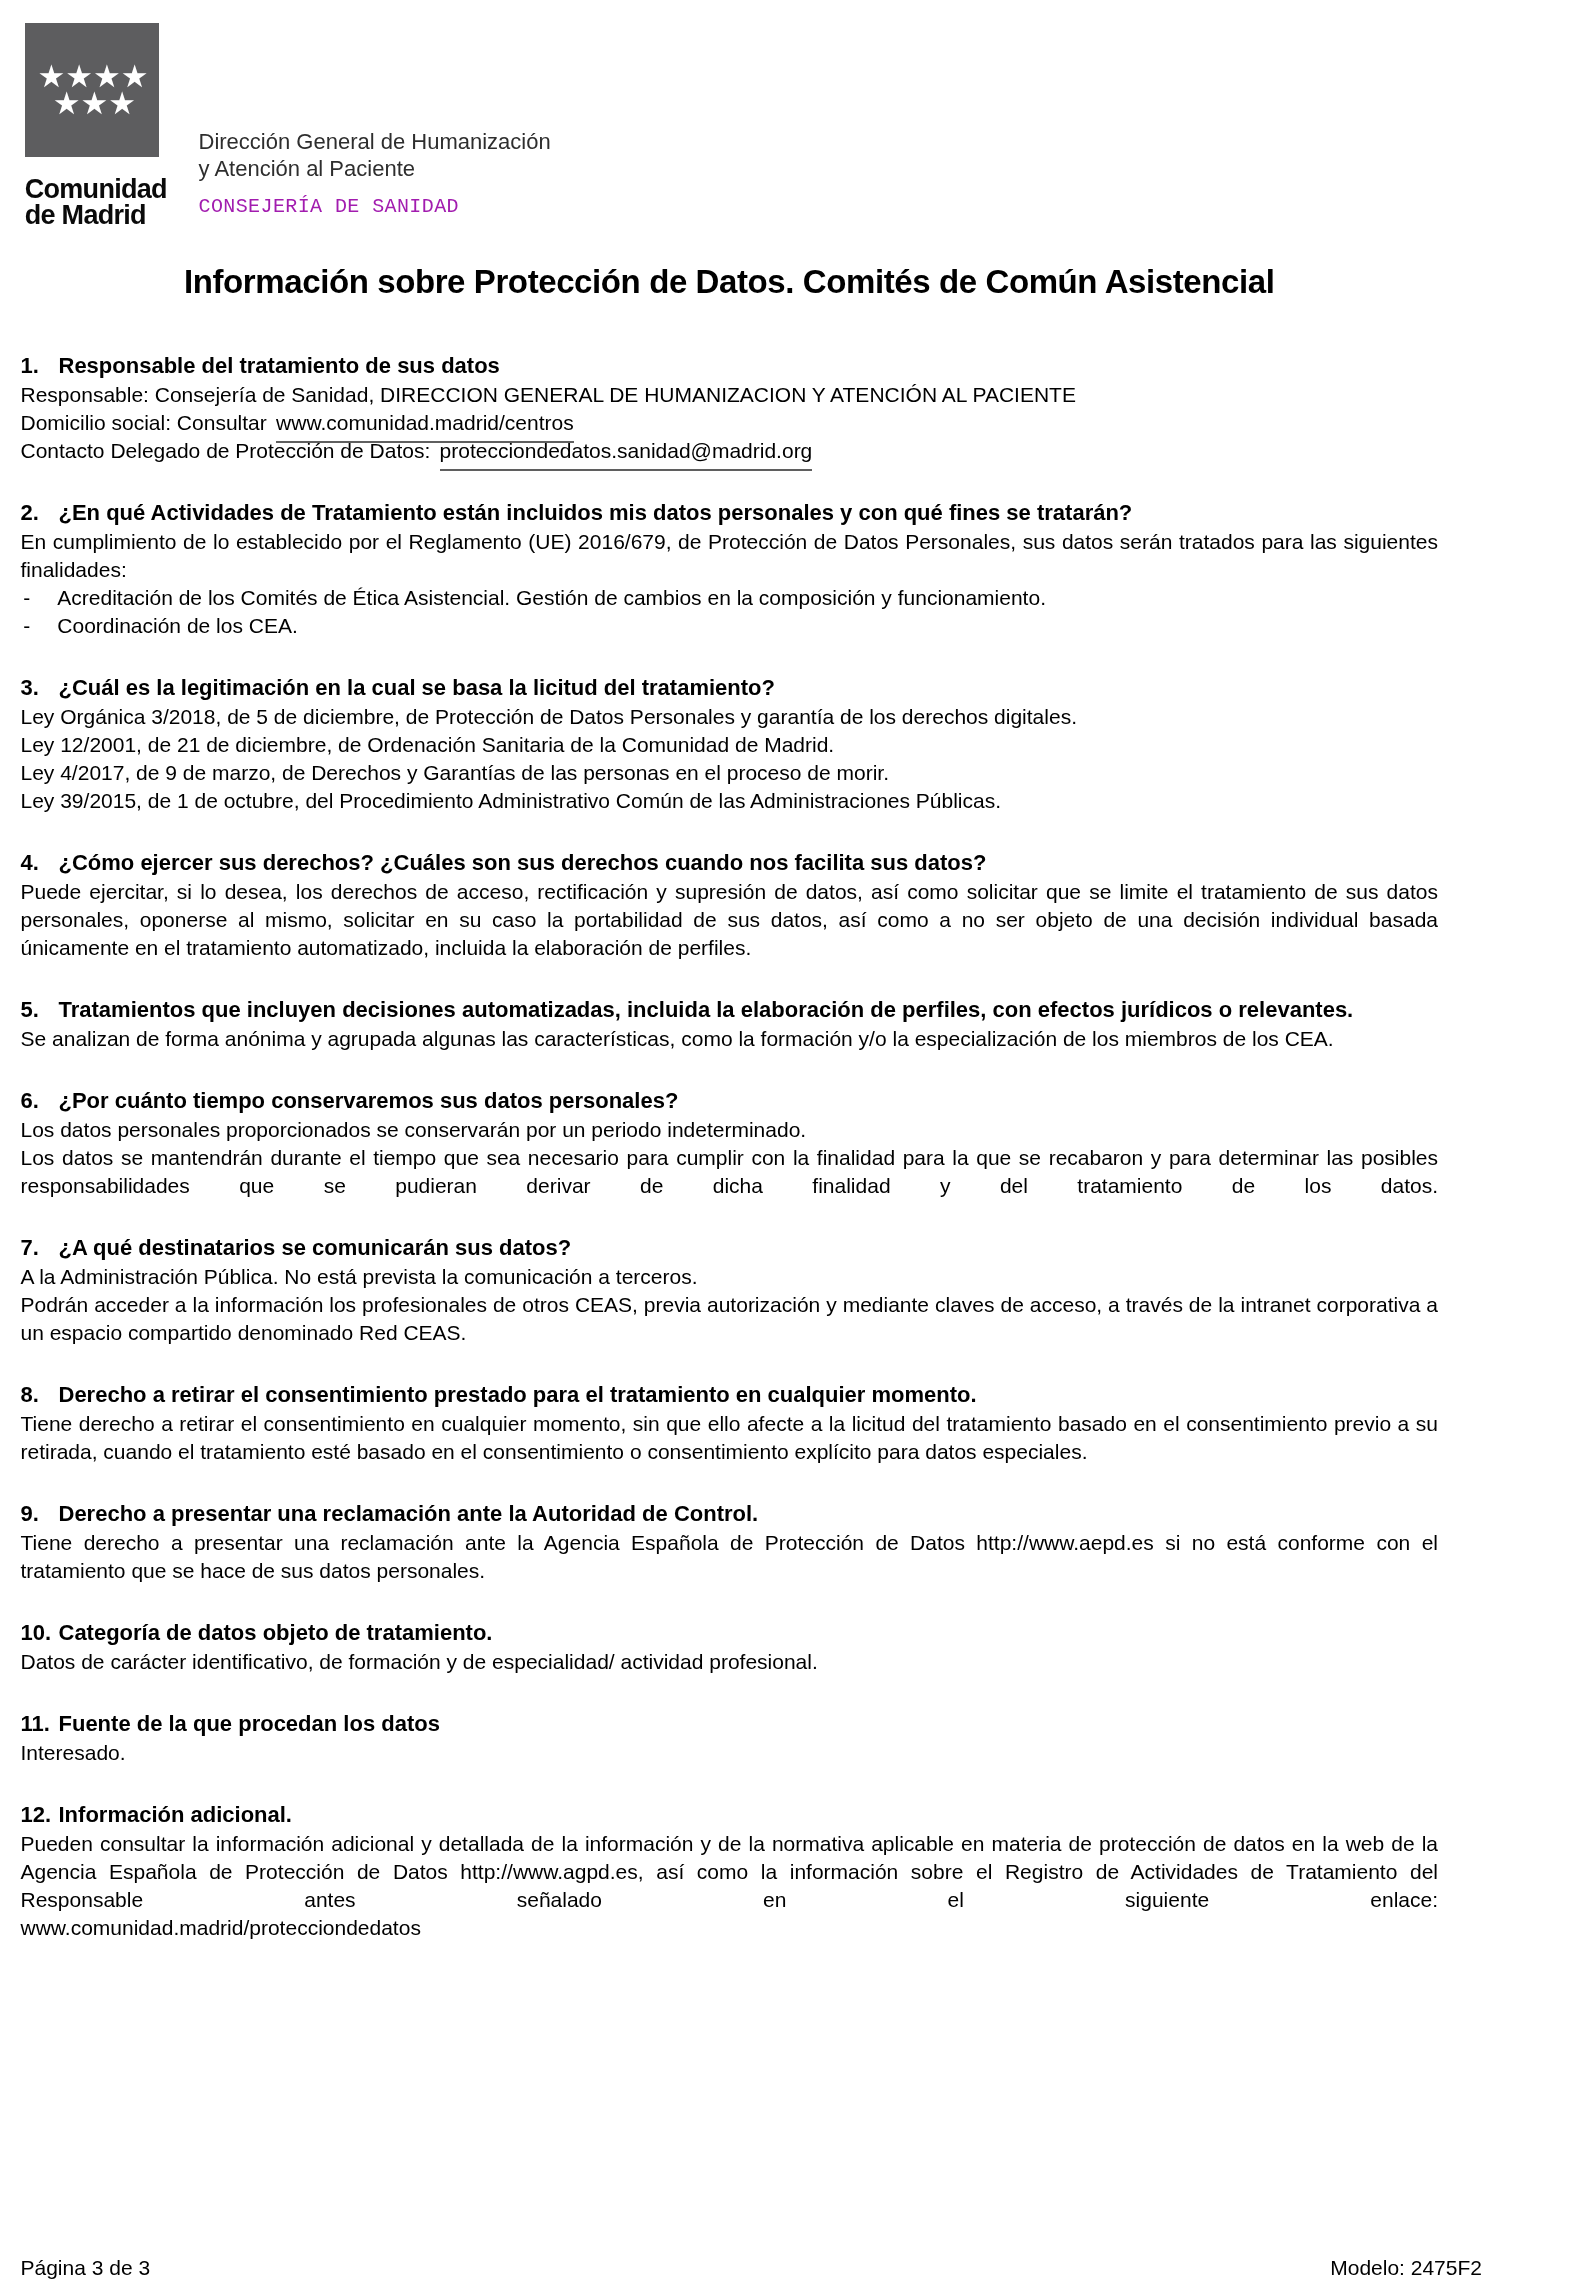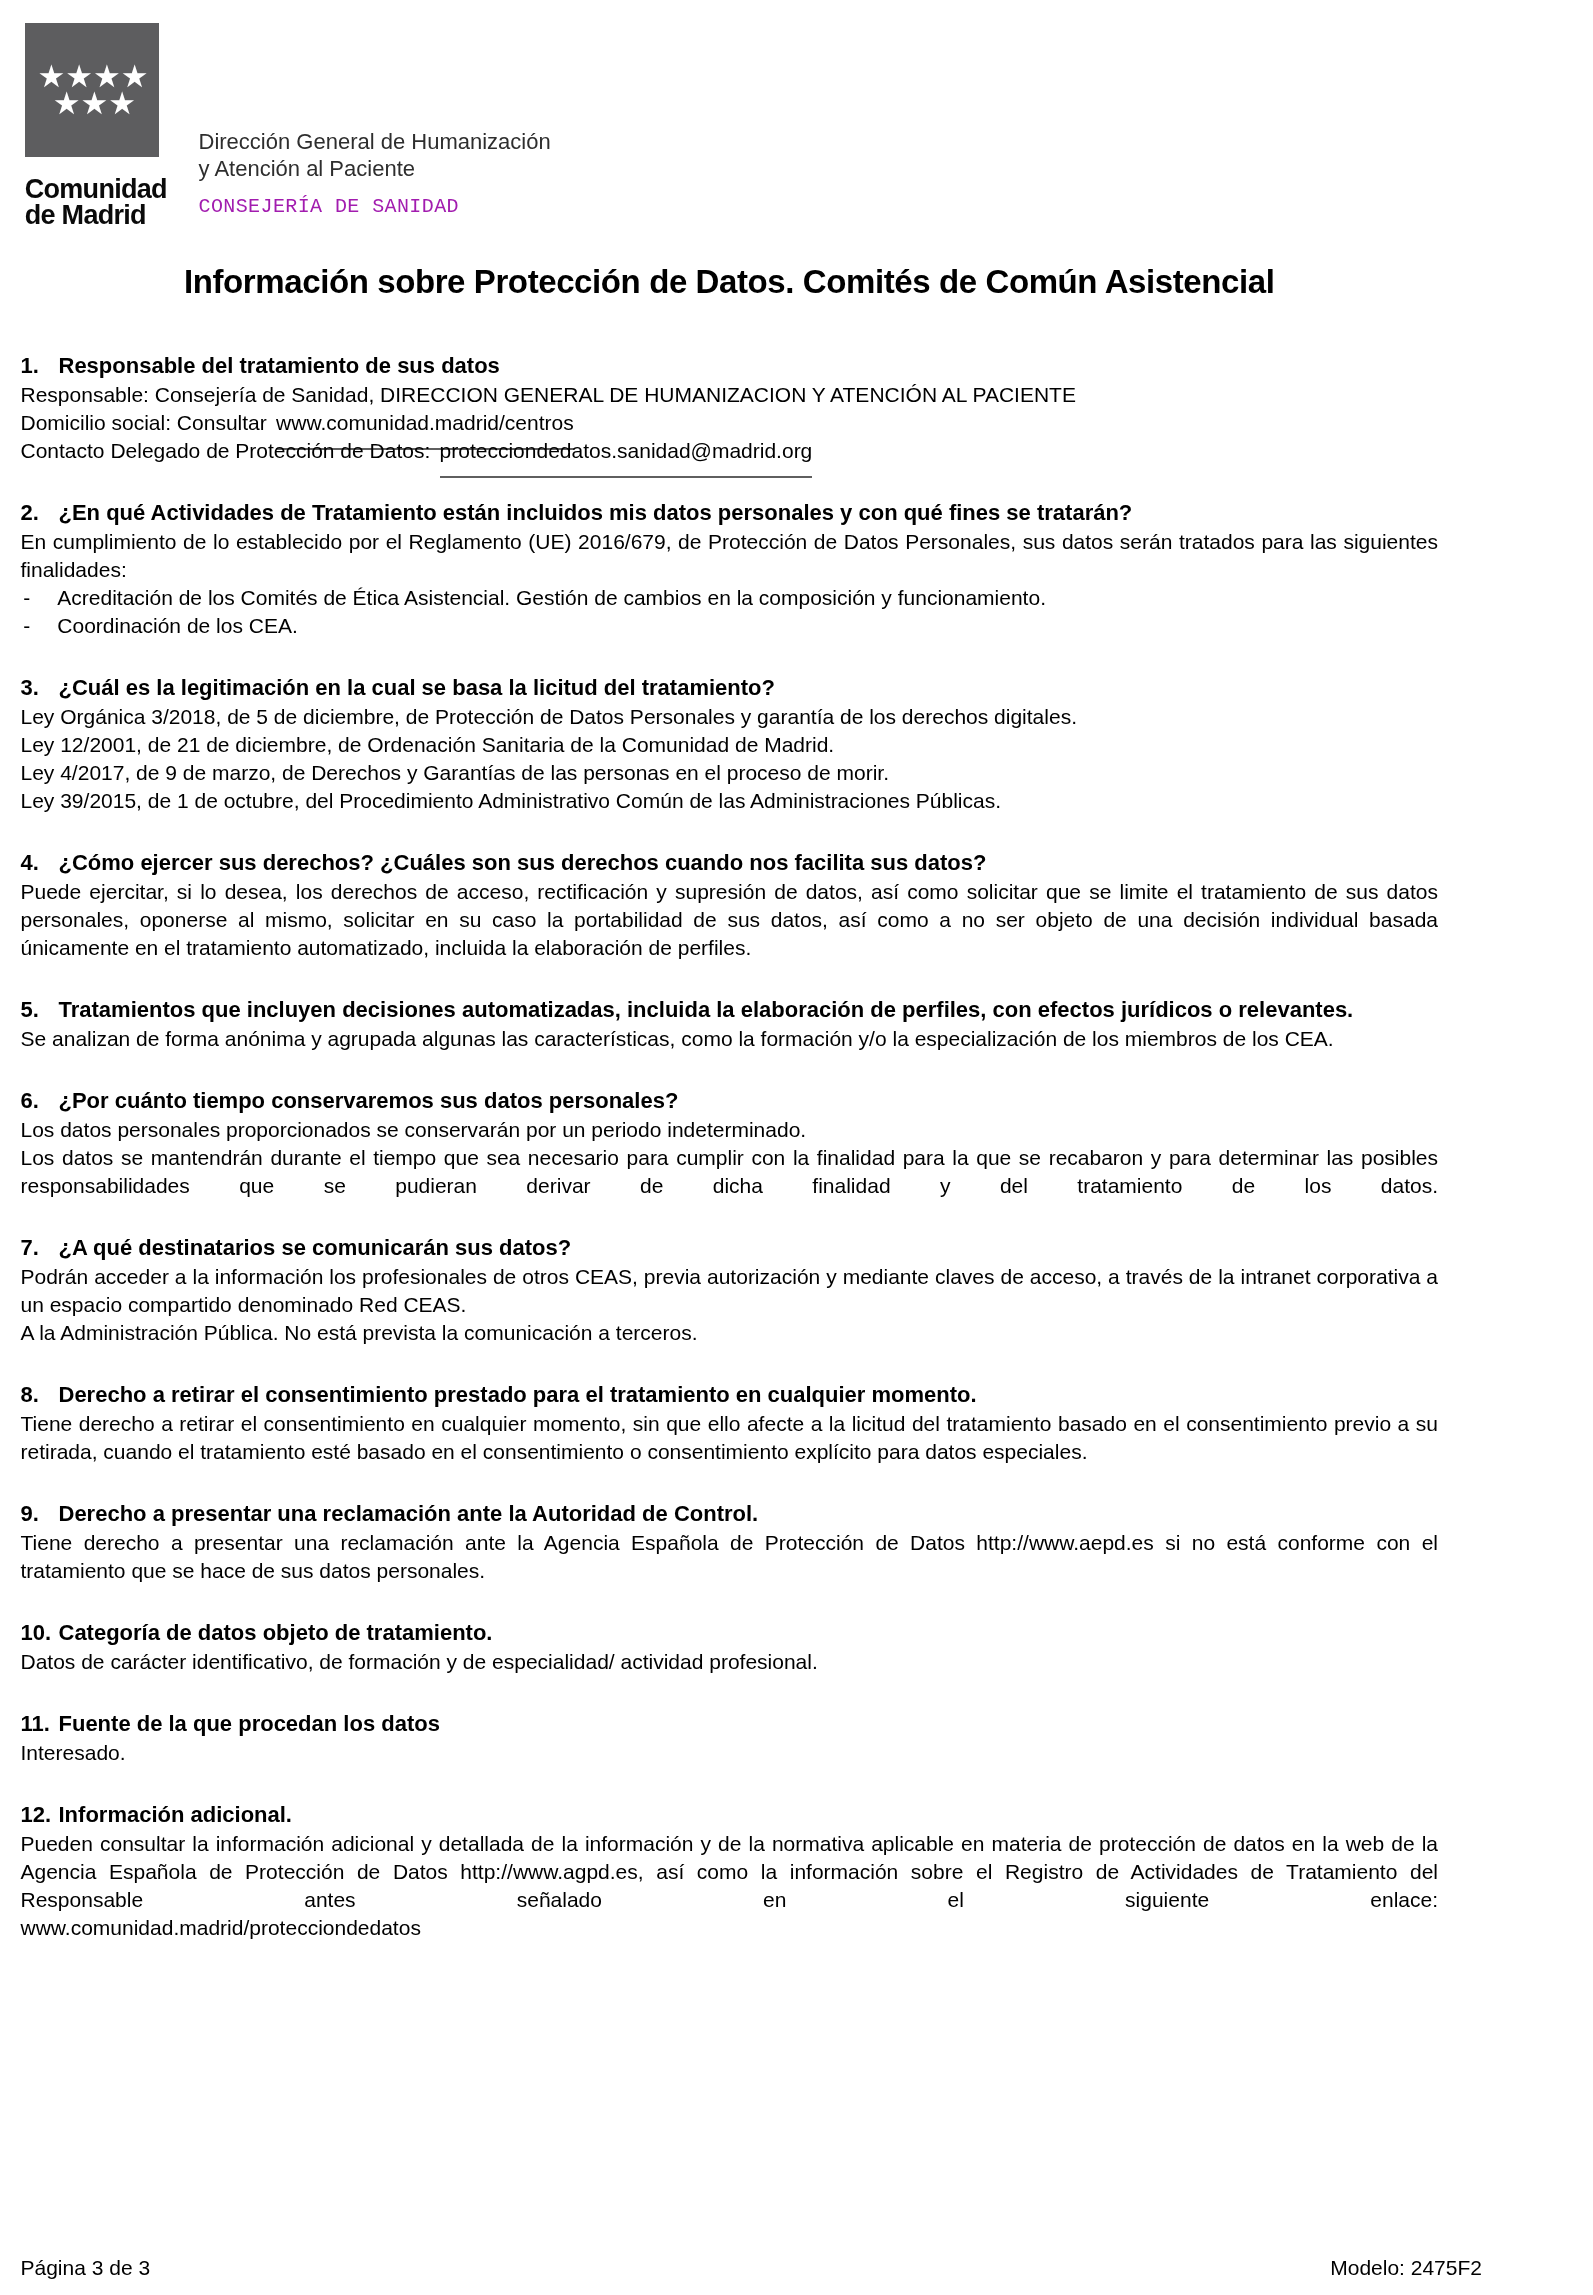--- a/index.html
+++ b/index.html
@@ -112,21 +112,21 @@
   }
   .dash {
     flex: 0 0 34px;
     padding-left: 2.8px;
   }
   .btxt { flex: 1; }
   a.doclink {
     color: #000000;
     text-decoration: none;
     border-bottom: 2.1px solid #5f5f5f;
-    padding-bottom: 14px;
+    padding-bottom: 7px;
     margin-left: 3.5px;
   }
 
   
   .footer {
     position: absolute;
     left: 20.5px;
     right: 112px;
     bottom: 14px;
     display: flex;
@@ -197,22 +197,22 @@
   </div>
 
   <div class="section">
     <div class="sec-head"><span class="sec-num">6.</span><span>¿Por cuánto tiempo conservaremos sus datos personales?</span></div>
     <div class="para">Los datos personales proporcionados se conservarán por un periodo indeterminado.</div>
     <div class="para justify-last">Los datos se mantendrán durante el tiempo que sea necesario para cumplir con la finalidad para la que se recabaron y para determinar las posibles responsabilidades que se pudieran derivar de dicha finalidad y del tratamiento de los datos.</div>
   </div>
 
   <div class="section">
     <div class="sec-head"><span class="sec-num">7.</span><span>¿A qué destinatarios se comunicarán sus datos?</span></div>
+    <div class="para">A la Administración Pública. No está prevista la comunicación a terceros.</div>
     <div class="para">Podrán acceder a la información los profesionales de otros CEAS, previa autorización y mediante claves de acceso, a través de la intranet corporativa a un espacio compartido denominado Red CEAS.</div>
-    <div class="para">A la Administración Pública. No está prevista la comunicación a terceros.</div>
   </div>
 
   <div class="section">
     <div class="sec-head"><span class="sec-num">8.</span><span>Derecho a retirar el consentimiento prestado para el tratamiento en cualquier momento.</span></div>
     <div class="para">Tiene derecho a retirar el consentimiento en cualquier momento, sin que ello afecte a la licitud del tratamiento basado en el consentimiento previo a su retirada, cuando el tratamiento esté basado en el consentimiento o consentimiento explícito para datos especiales.</div>
   </div>
 
   <div class="section">
     <div class="sec-head"><span class="sec-num">9.</span><span>Derecho a presentar una reclamación ante la Autoridad de Control.</span></div>
     <div class="para">Tiene derecho a presentar una reclamación ante la Agencia Española de Protección de Datos http://www.aepd.es si no está conforme con el tratamiento que se hace de sus datos personales.</div>

